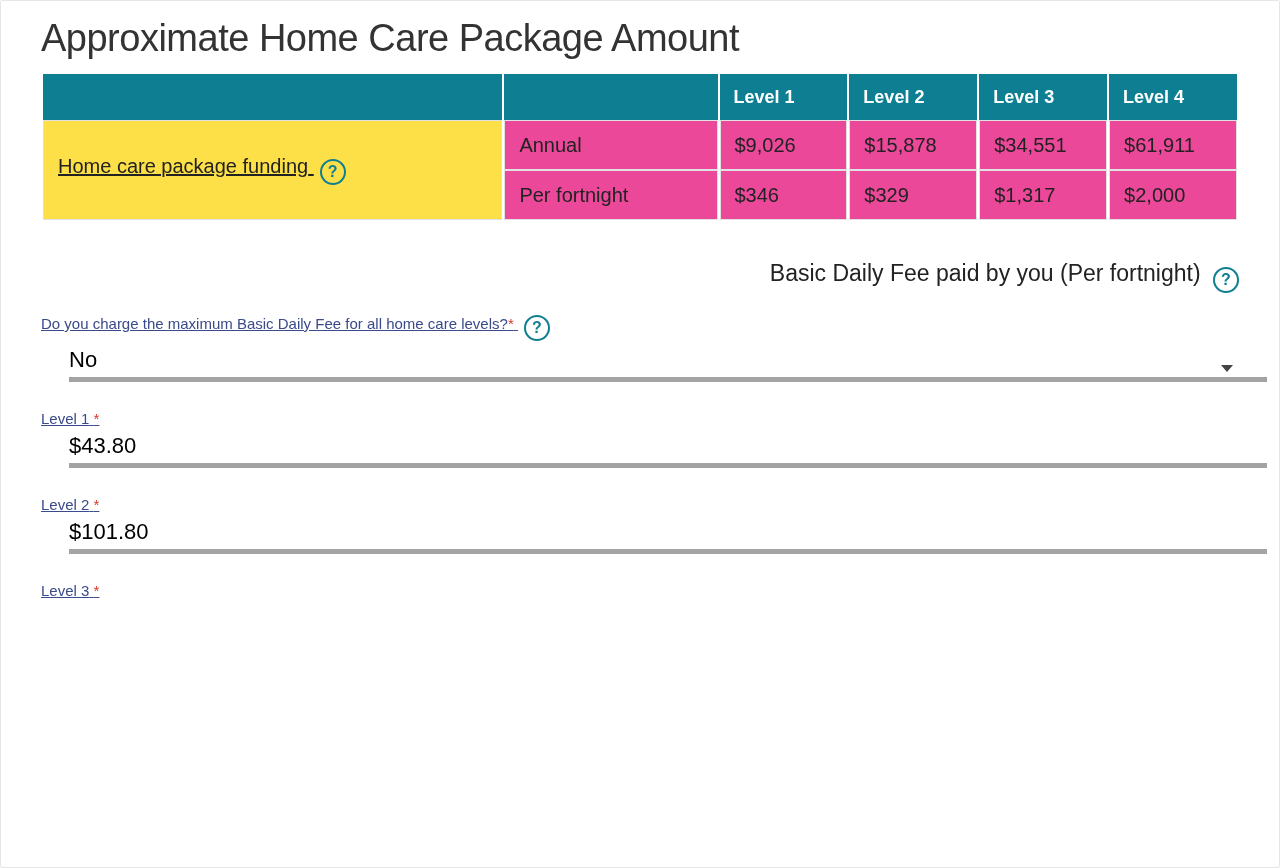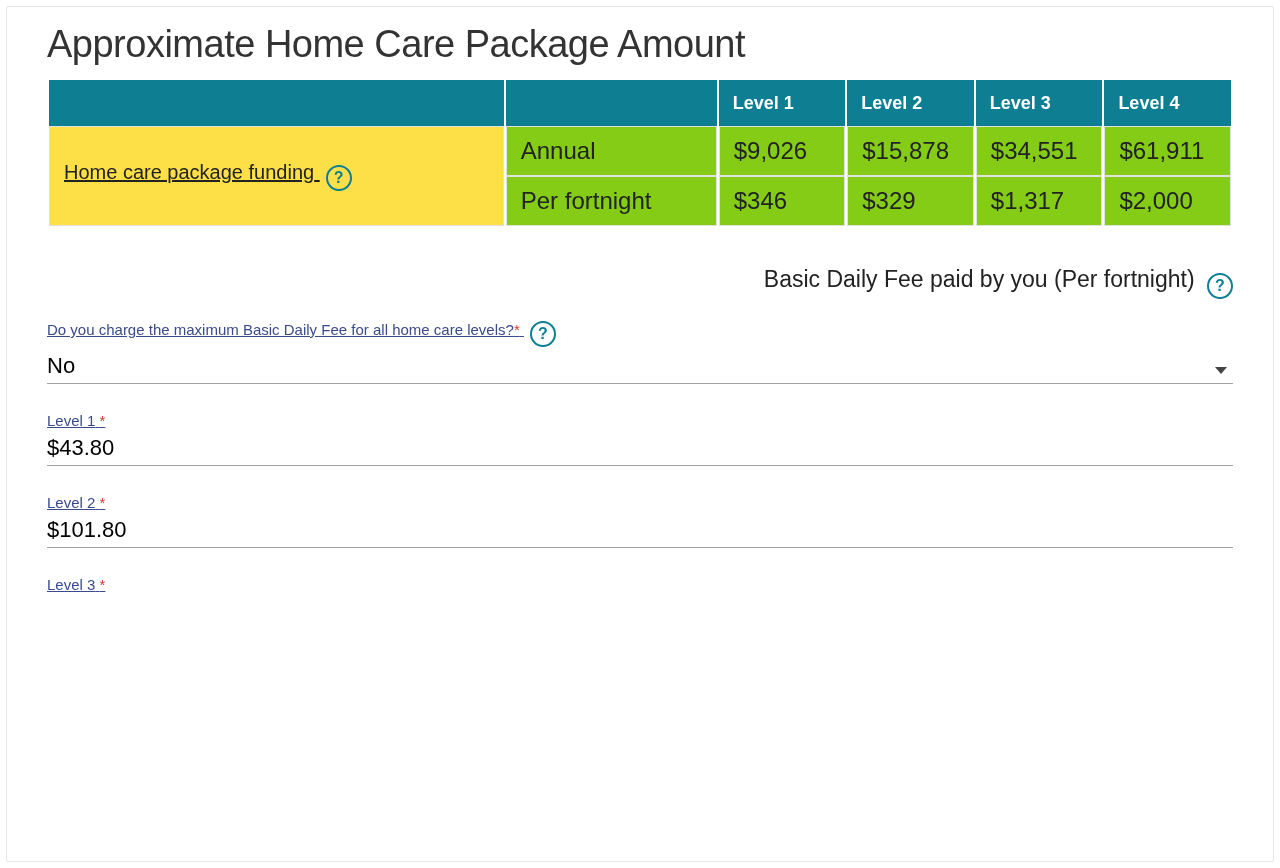--- a/index.html
+++ b/index.html
@@ -1,34 +1,34 @@
 <!DOCTYPE html>
 <html><head>
 <meta charset="utf-8">
 <style>
   * { box-sizing: border-box; }
   html, body { margin: 0; padding: 0; font-family: Arial, Helvetica, sans-serif; background: #fff; color: #222; }
-  .frame { width: 1280px; height: 868px; padding: 6px; }
+  .frame { width: 1280px; height: 868px; }
   .panel { width: 100%; height: 100%; border: 1px solid #e6e6e6; border-radius: 2px; padding: 6px 40px 20px 40px; overflow: hidden; }
   h1.page-title { font-size: 38px; font-weight: 400; margin: 10px 0 14px 0; color: #333; letter-spacing: -0.5px; }
   table.package { width: 100%; border-collapse: separate; border-spacing: 2px 0; table-layout: fixed; }
   table.package col.c-label  { width: 388px; }
   table.package col.c-period { width: 180px; }
   table.package col.c-level  { width: 108px; }
   table.package thead th { background: #0e7f92; color: #fff; height: 46px; font-size: 18px; font-weight: 600; text-align: left; padding: 0 14px; }
   table.package thead th.blank { background: #0e7f92; }
-  table.package tbody td { background: #84cc16; border: 1px solid #e1e1e1; height: 50px; font-size: 24px; padding: 0 14px; text-align: left; }
+  table.package tbody td { background: #ec4899; border: 1px solid #e1e1e1; height: 50px; font-size: 20px; padding: 0 14px; text-align: left; }
   table.package tbody td.rowlabel { background: #fde047; font-size: 20px; text-decoration: underline; }
   .help-icon { display: inline-flex; align-items: center; justify-content: center; width: 26px; height: 26px; border: 2px solid #0e7f92; border-radius: 50%; color: #0e7f92; font-weight: 700; font-size: 16px; vertical-align: -4px; margin-left: 6px; cursor: pointer; }
 
   .section-heading { font-size: 23px; font-weight: 400; margin: 40px 0 0 0; text-align: right; }
   .field      { margin-top: 28px; }
   .field-label { font-size: 15px; color: #3a4a8a; text-decoration: underline; }
   .field-label .req { color: #d83a2a; }
-  .field-input { width: 100%; border: none; border-bottom: 1px solid #a3a3a3; font-size: 22px; padding: 6px 0 4px 0; outline: none; background: transparent; font-family: inherit; }
+  .field-input { width: 100%; border: none; border-bottom: 5px solid #a3a3a3; font-size: 22px; padding: 6px 0 4px 0; outline: none; background: transparent; font-family: inherit; margin-left: 28px; }
   .select-wrap { position: relative; }
   .select-wrap .caret { position: absolute; right: 6px; bottom: 10px; width: 0; height: 0; border-left: 6px solid transparent; border-right: 6px solid transparent; border-top: 7px solid #444; pointer-events: none; }
   .first-field { margin-top: 22px; }
 </style>
 </head>
 <body>
 
 <div class="frame">
   <div class="panel">
 

